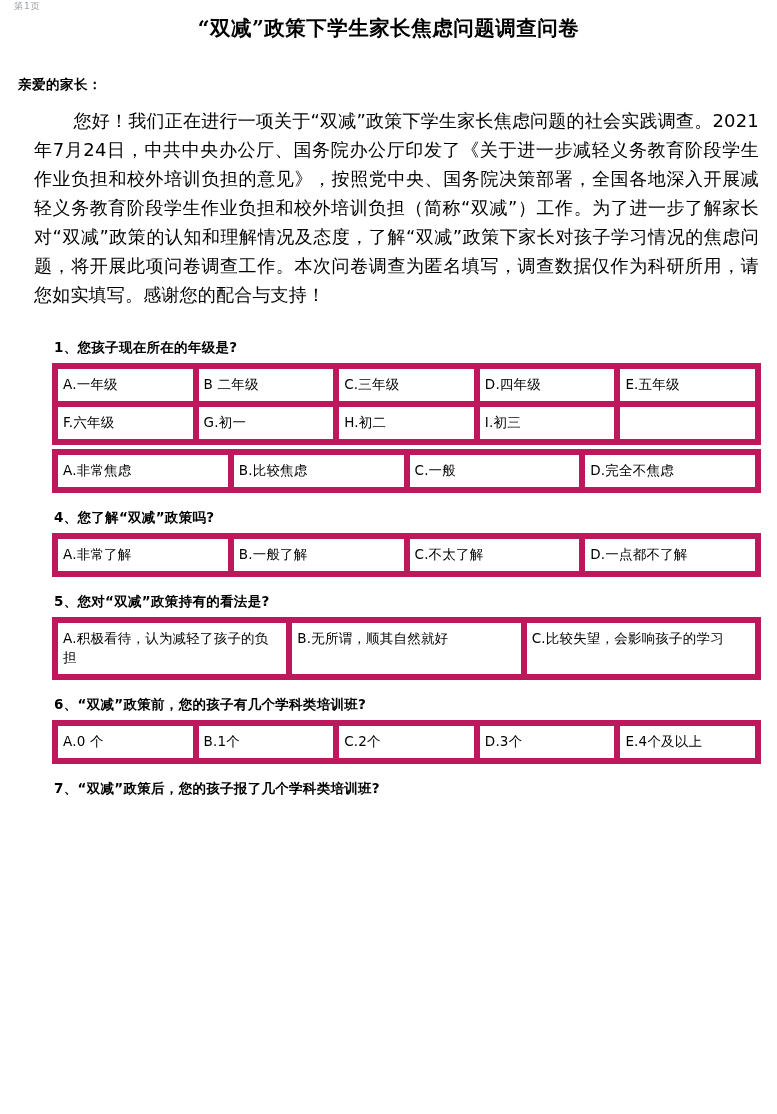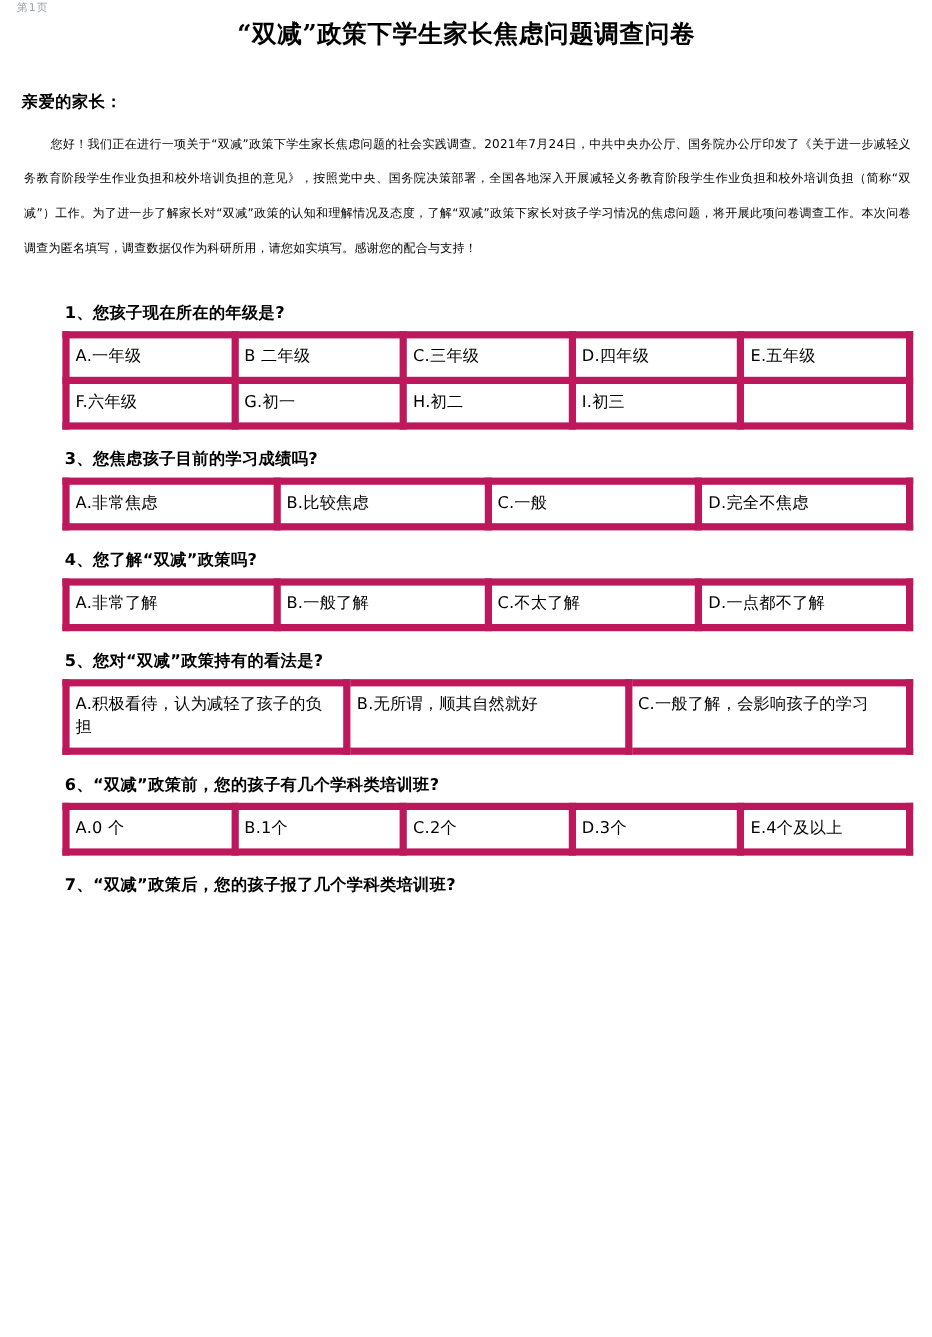--- a/index.html
+++ b/index.html
@@ -42,25 +42,25 @@
     margin: 0 0 34px 0;
     color: #000;
   }
   .salutation {
     font-weight: bold;
     font-size: 13.5px;
     margin: 0 0 12px 2px;
     letter-spacing: 0.5px;
   }
   .intro {
-    font-size: 10px;
+    font-size: 18px;
     line-height: 29px;
     text-align: justify;
     text-indent: 2.2em;
-    margin: 0 2px 30px 4px;
+    margin: 0 2px 30px 18px;
     letter-spacing: 0.2px;
   }
   .q-block {
     margin-bottom: 4px;
     padding-left: 36px;
   }
   .q-title {
     font-weight: bold;
     font-size: 13.5px;
     margin: 16px 0 6px 2px;
@@ -114,21 +114,20 @@
           <td>H.初二</td>
           <td>I.初三</td>
           <td></td>
         </tr>
       </tbody>
         </table>
     </div>
 
 
     <div class="q-block">
-      <div class="q-title">3、您焦虑孩子目前的学习成绩吗?</div>
       <table class="opts">
         <tbody>
             <tr>
           <td>A.非常焦虑</td>
           <td>B.比较焦虑</td>
           <td>C.一般</td>
           <td>D.完全不焦虑</td>
         </tr>
       </tbody>
         </table>
@@ -148,21 +147,21 @@
         </table>
     </div>
 
     <div class="q-block">
       <div class="q-title">5、您对“双减”政策持有的看法是?</div>
       <table class="opts">
         <tbody>
             <tr>
           <td>A.积极看待，认为减轻了孩子的负担</td>
           <td>B.无所谓，顺其自然就好</td>
-          <td>C.一般了解，会影响孩子的学习</td>
+          <td>C.比较失望，会影响孩子的学习</td>
         </tr>
       </tbody>
         </table>
     </div>
 
     <div class="q-block">
       <div class="q-title">6、“双减”政策前，您的孩子有几个学科类培训班?</div>
       <table class="opts">
         <tbody>
             <tr>

